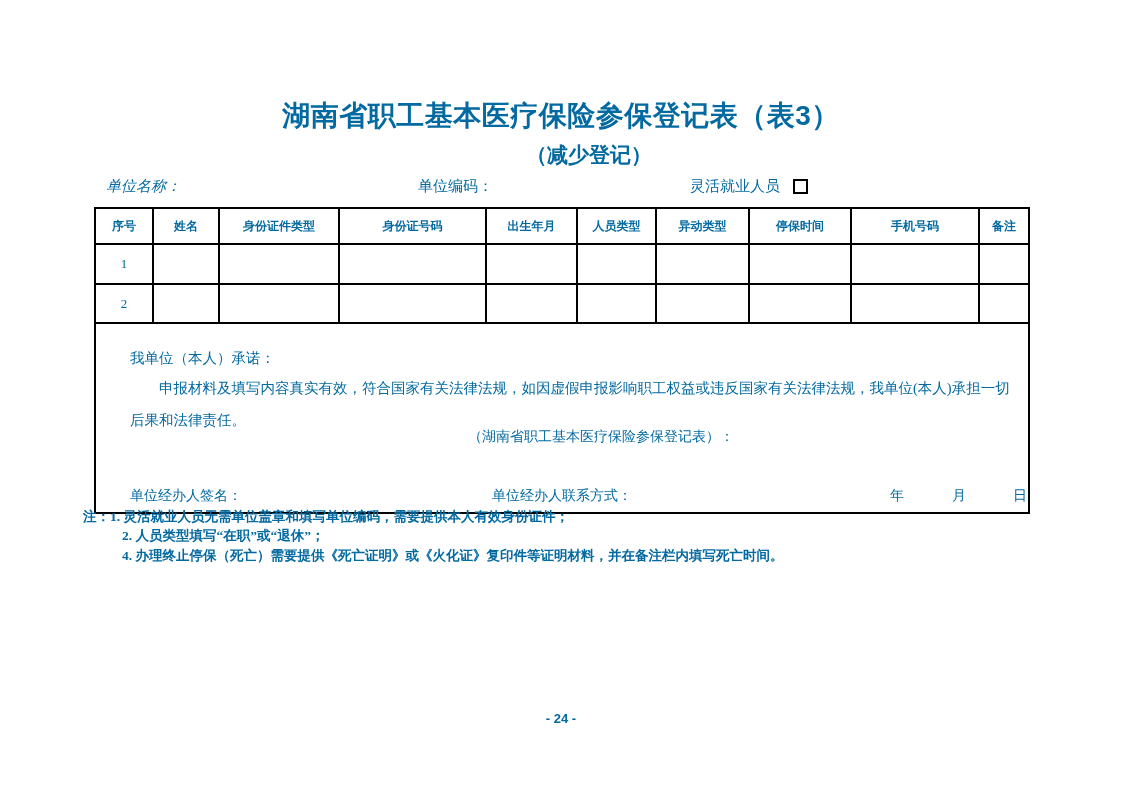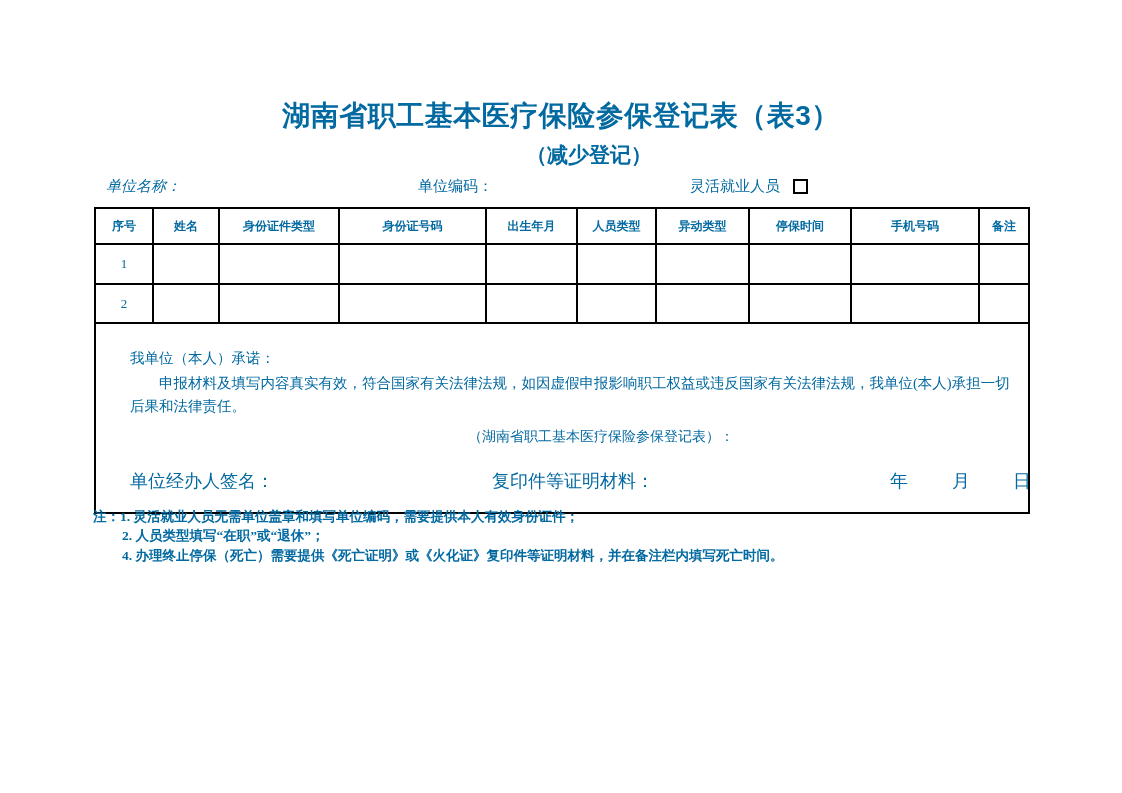--- a/index.html
+++ b/index.html
@@ -81,50 +81,50 @@
   .promise-title {
     position: absolute;
     left: 34px; top: 25px;
     white-space: nowrap;
   }
   .promise-body {
     position: absolute;
     left: 34px; top: 48px;
     right: 6px;
     text-indent: 2em;
-    line-height: 23px;
+    line-height: 32px;
     text-align: left;
   }
   .seal-line {
     position: absolute;
     left: 372px; top: 104px;
     font-size: 14px;
     white-space: nowrap;
   }
   .commit-bottom span {
     position: absolute;
-    top: 145px;
-    font-size: 18px;
+    top: 163px;
+    font-size: 14px;
     white-space: nowrap;
   }
   .agent-sign    { left: 34px; }
   .agent-contact { left: 396px; }
   .date-year  { left: 794px; }
   .date-month { left: 856px; }
   .date-day   { left: 917px; }
   .notes {
     position: absolute;
     left: 83px; top: 508px;
     font-size: 13.5px;
     font-weight: bold;
     line-height: 18.5px;
     white-space: nowrap;
   }
   .notes .note-line { margin-left: 39px; }
-  .notes .note-first { margin-left: 10px; }
+  .notes .note-first { margin-left: 0; }
   .notes .note-last { margin-top: 2px; }
   .page-number {
     position: absolute;
     top: 711px; left: 0; width: 100%;
     text-align: center;
     font-family: "Liberation Sans", sans-serif;
     font-weight: bold;
     font-size: 13px;
   }
 </style>
@@ -192,33 +192,34 @@
       <td class="data-cell"></td>
     </tr>
     <tr>
       <td class="commit-cell" colspan="10">
         <div class="commit-inner">
           <div class="promise-title">我单位（本人）承诺：</div>
           <div class="promise-body">申报材料及填写内容真实有效，符合国家有关法律法规，如因虚假申报影响职工权益或违反国家有关法律法规，我单位(本人)承担一切后果和法律责任。</div>
           <div class="seal-line">（湖南省职工基本医疗保险参保登记表）：</div>
           <div class="commit-bottom">
             <span class="agent-sign">单位经办人签名：</span>
-            <span class="agent-contact">复印件等证明材料：</span>
+            <span class="agent-contact">单位经办人联系方式：</span>
             <span class="date-year">年</span>
             <span class="date-month">月</span>
             <span class="date-day">日</span>
           </div>
         </div>
       </td>
     </tr>
   </tbody>
     </table>
 
   <div class="notes">
     <div class="note-first">
       <span>注：</span><span>1. 灵活就业人员无需单位盖章和填写单位编码，需要提供本人有效身份证件；</span>
     </div>
     <div class="note-line">2. 人员类型填写“在职”或“退休”；</div>
     <div class="note-line note-last">4. 办理终止停保（死亡）需要提供《死亡证明》或《火化证》复印件等证明材料，并在备注栏内填写死亡时间。</div>
   </div>
 
+  <div class="page-number">- 24 -</div>
 
 </div>
 
 </body></html>

